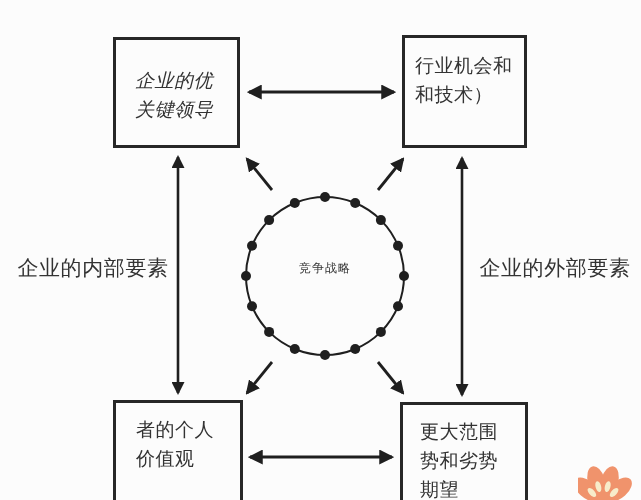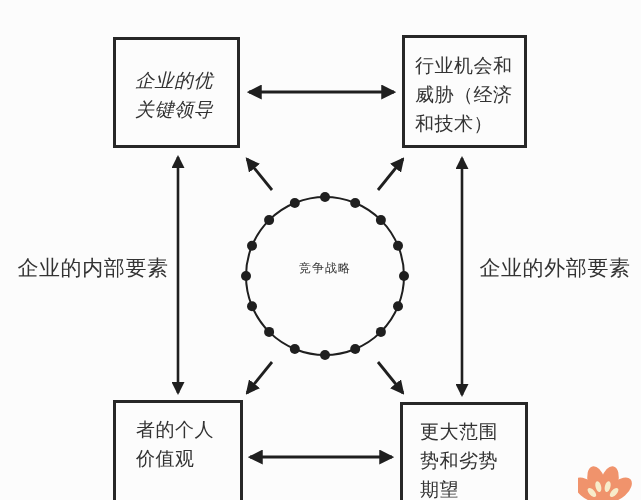--- a/index.html
+++ b/index.html
@@ -85,21 +85,20 @@
     <line x1="378" y1="362" x2="403" y2="393" stroke="#1f1f1f" stroke-width="2.8" marker-end="url(#arr)"></line>
   </svg>
 
   <div class="node" id="box-tl">
     <p>企业的优</p>
     <p>关键领导</p>
   </div>
 
   <div class="node" id="box-tr">
     <p>行业机会和</p>
-    <p>威胁（经济</p>
     <p>和技术）</p>
   </div>
 
   <div class="node" id="box-bl">
     <p>者的个人</p>
     <p>价值观</p>
   </div>
 
   <div class="node" id="box-br">
     <p>更大范围</p>

